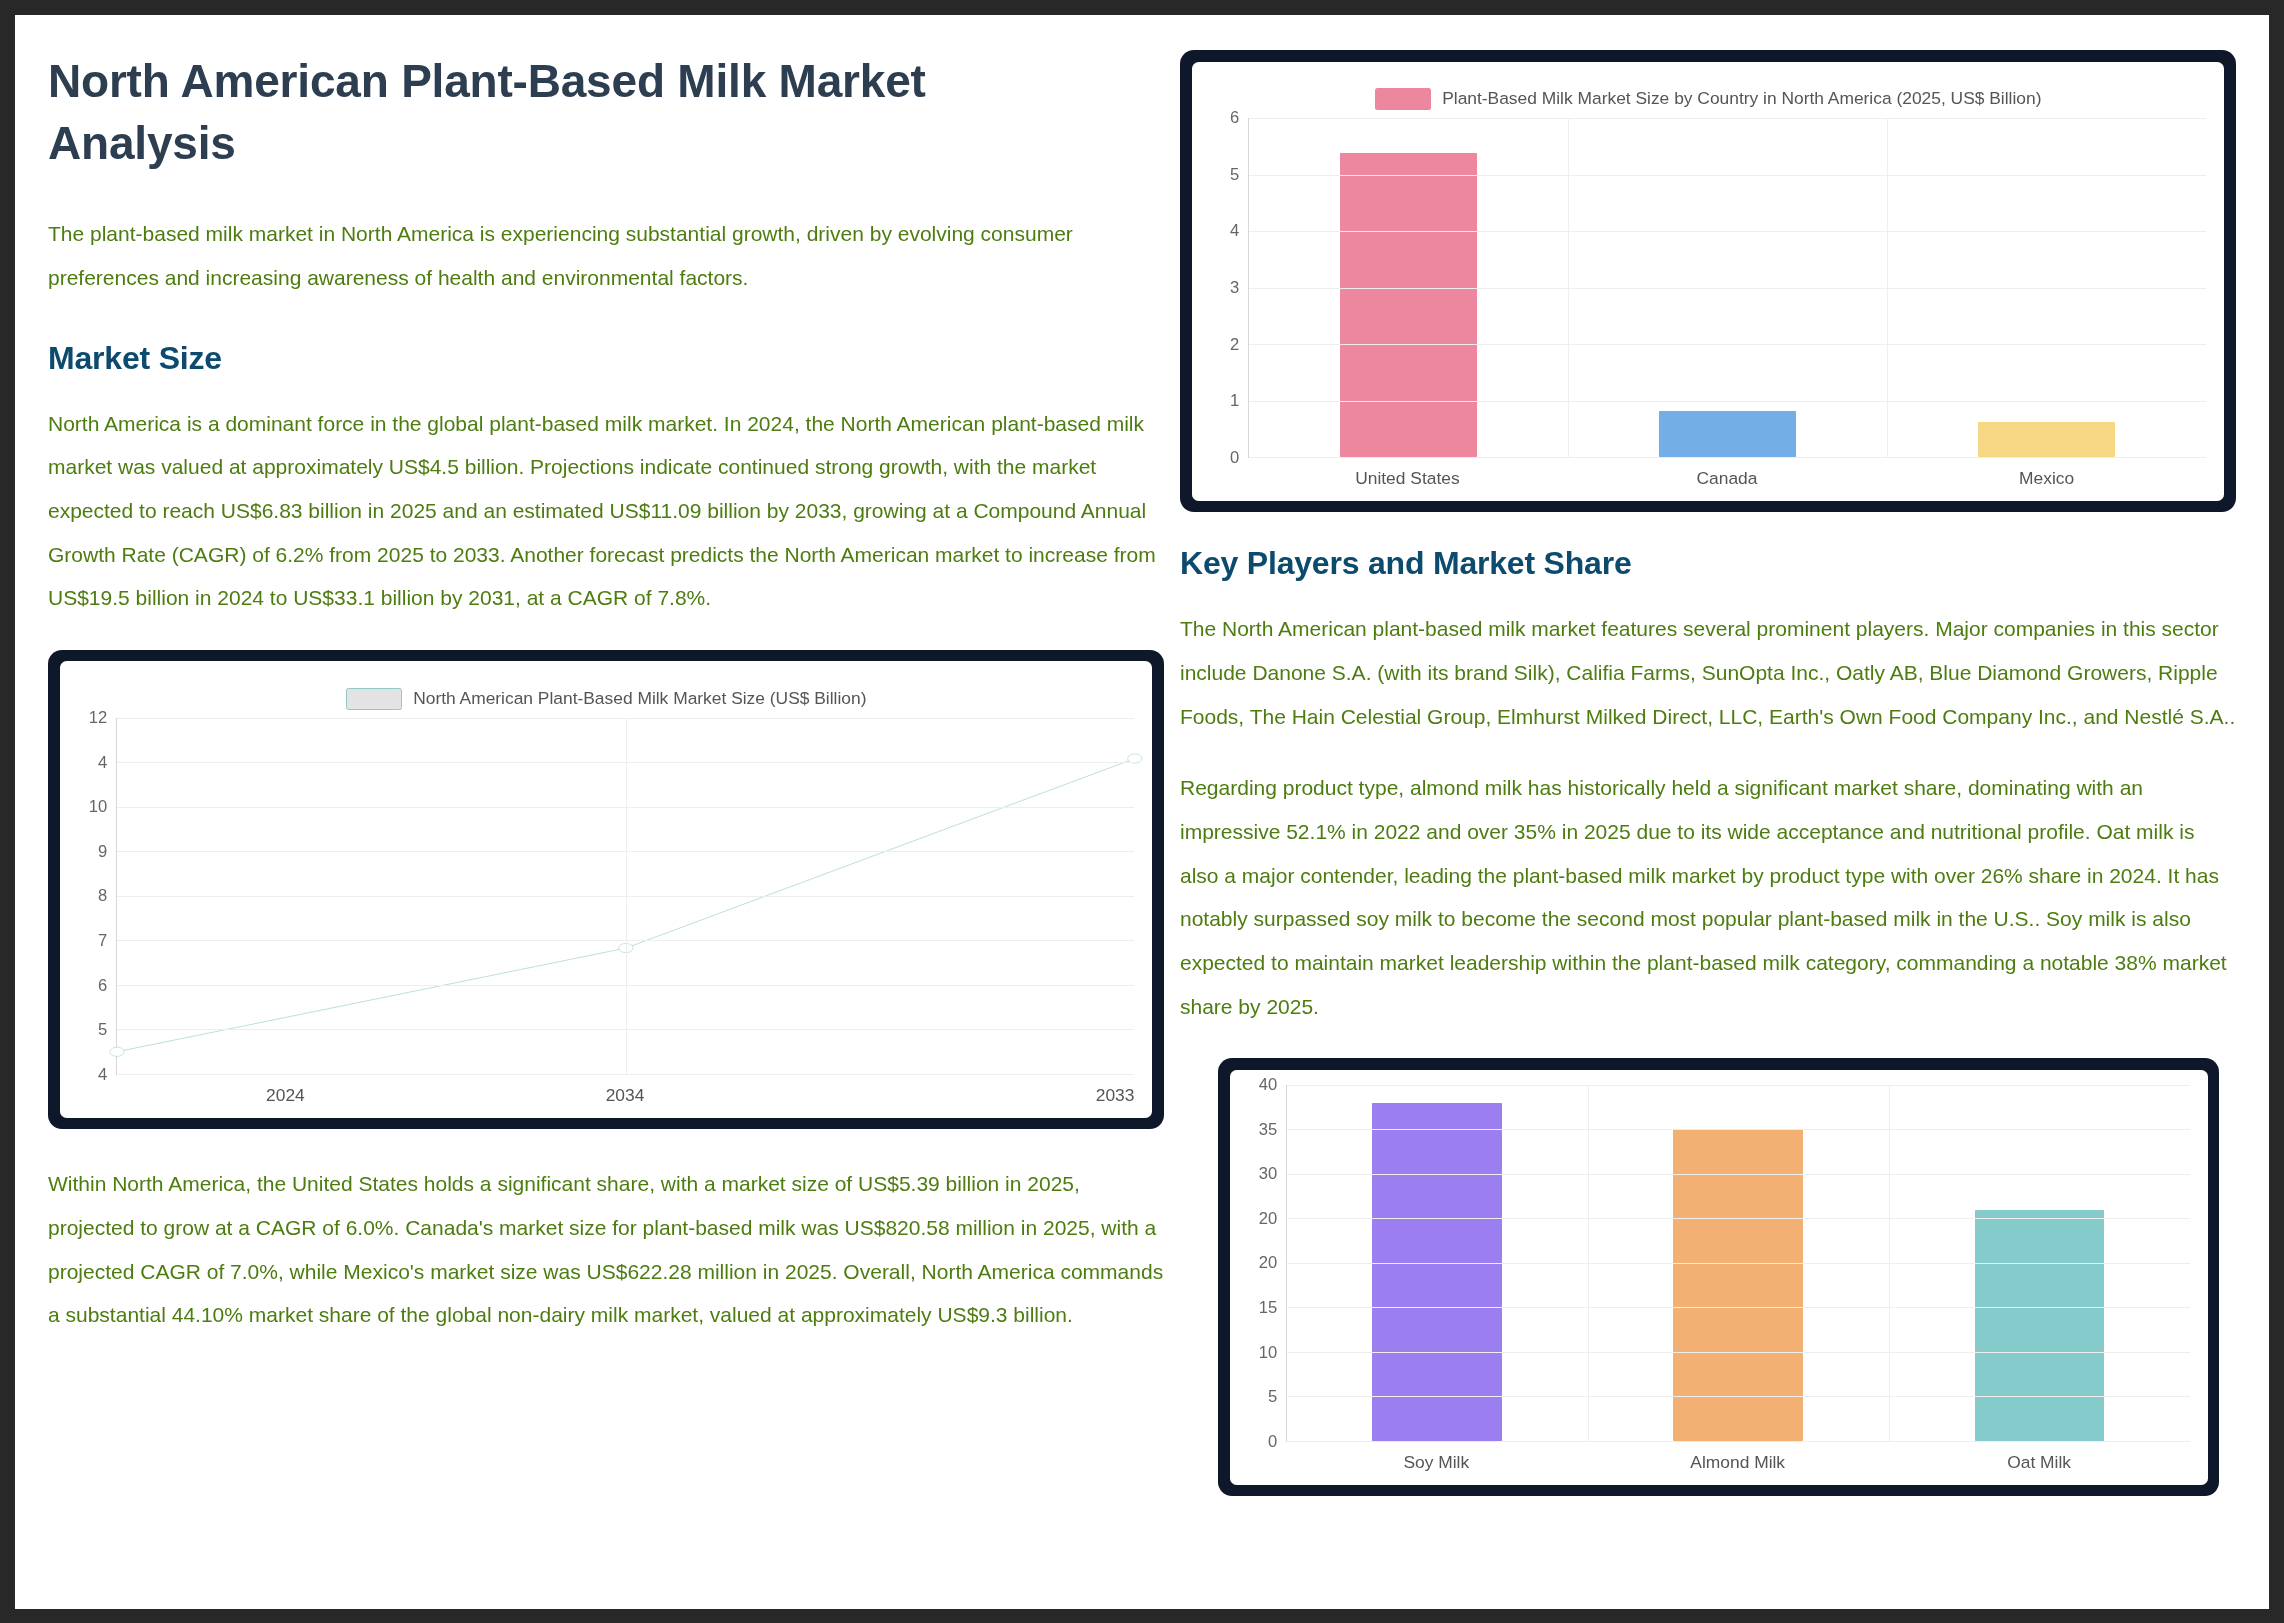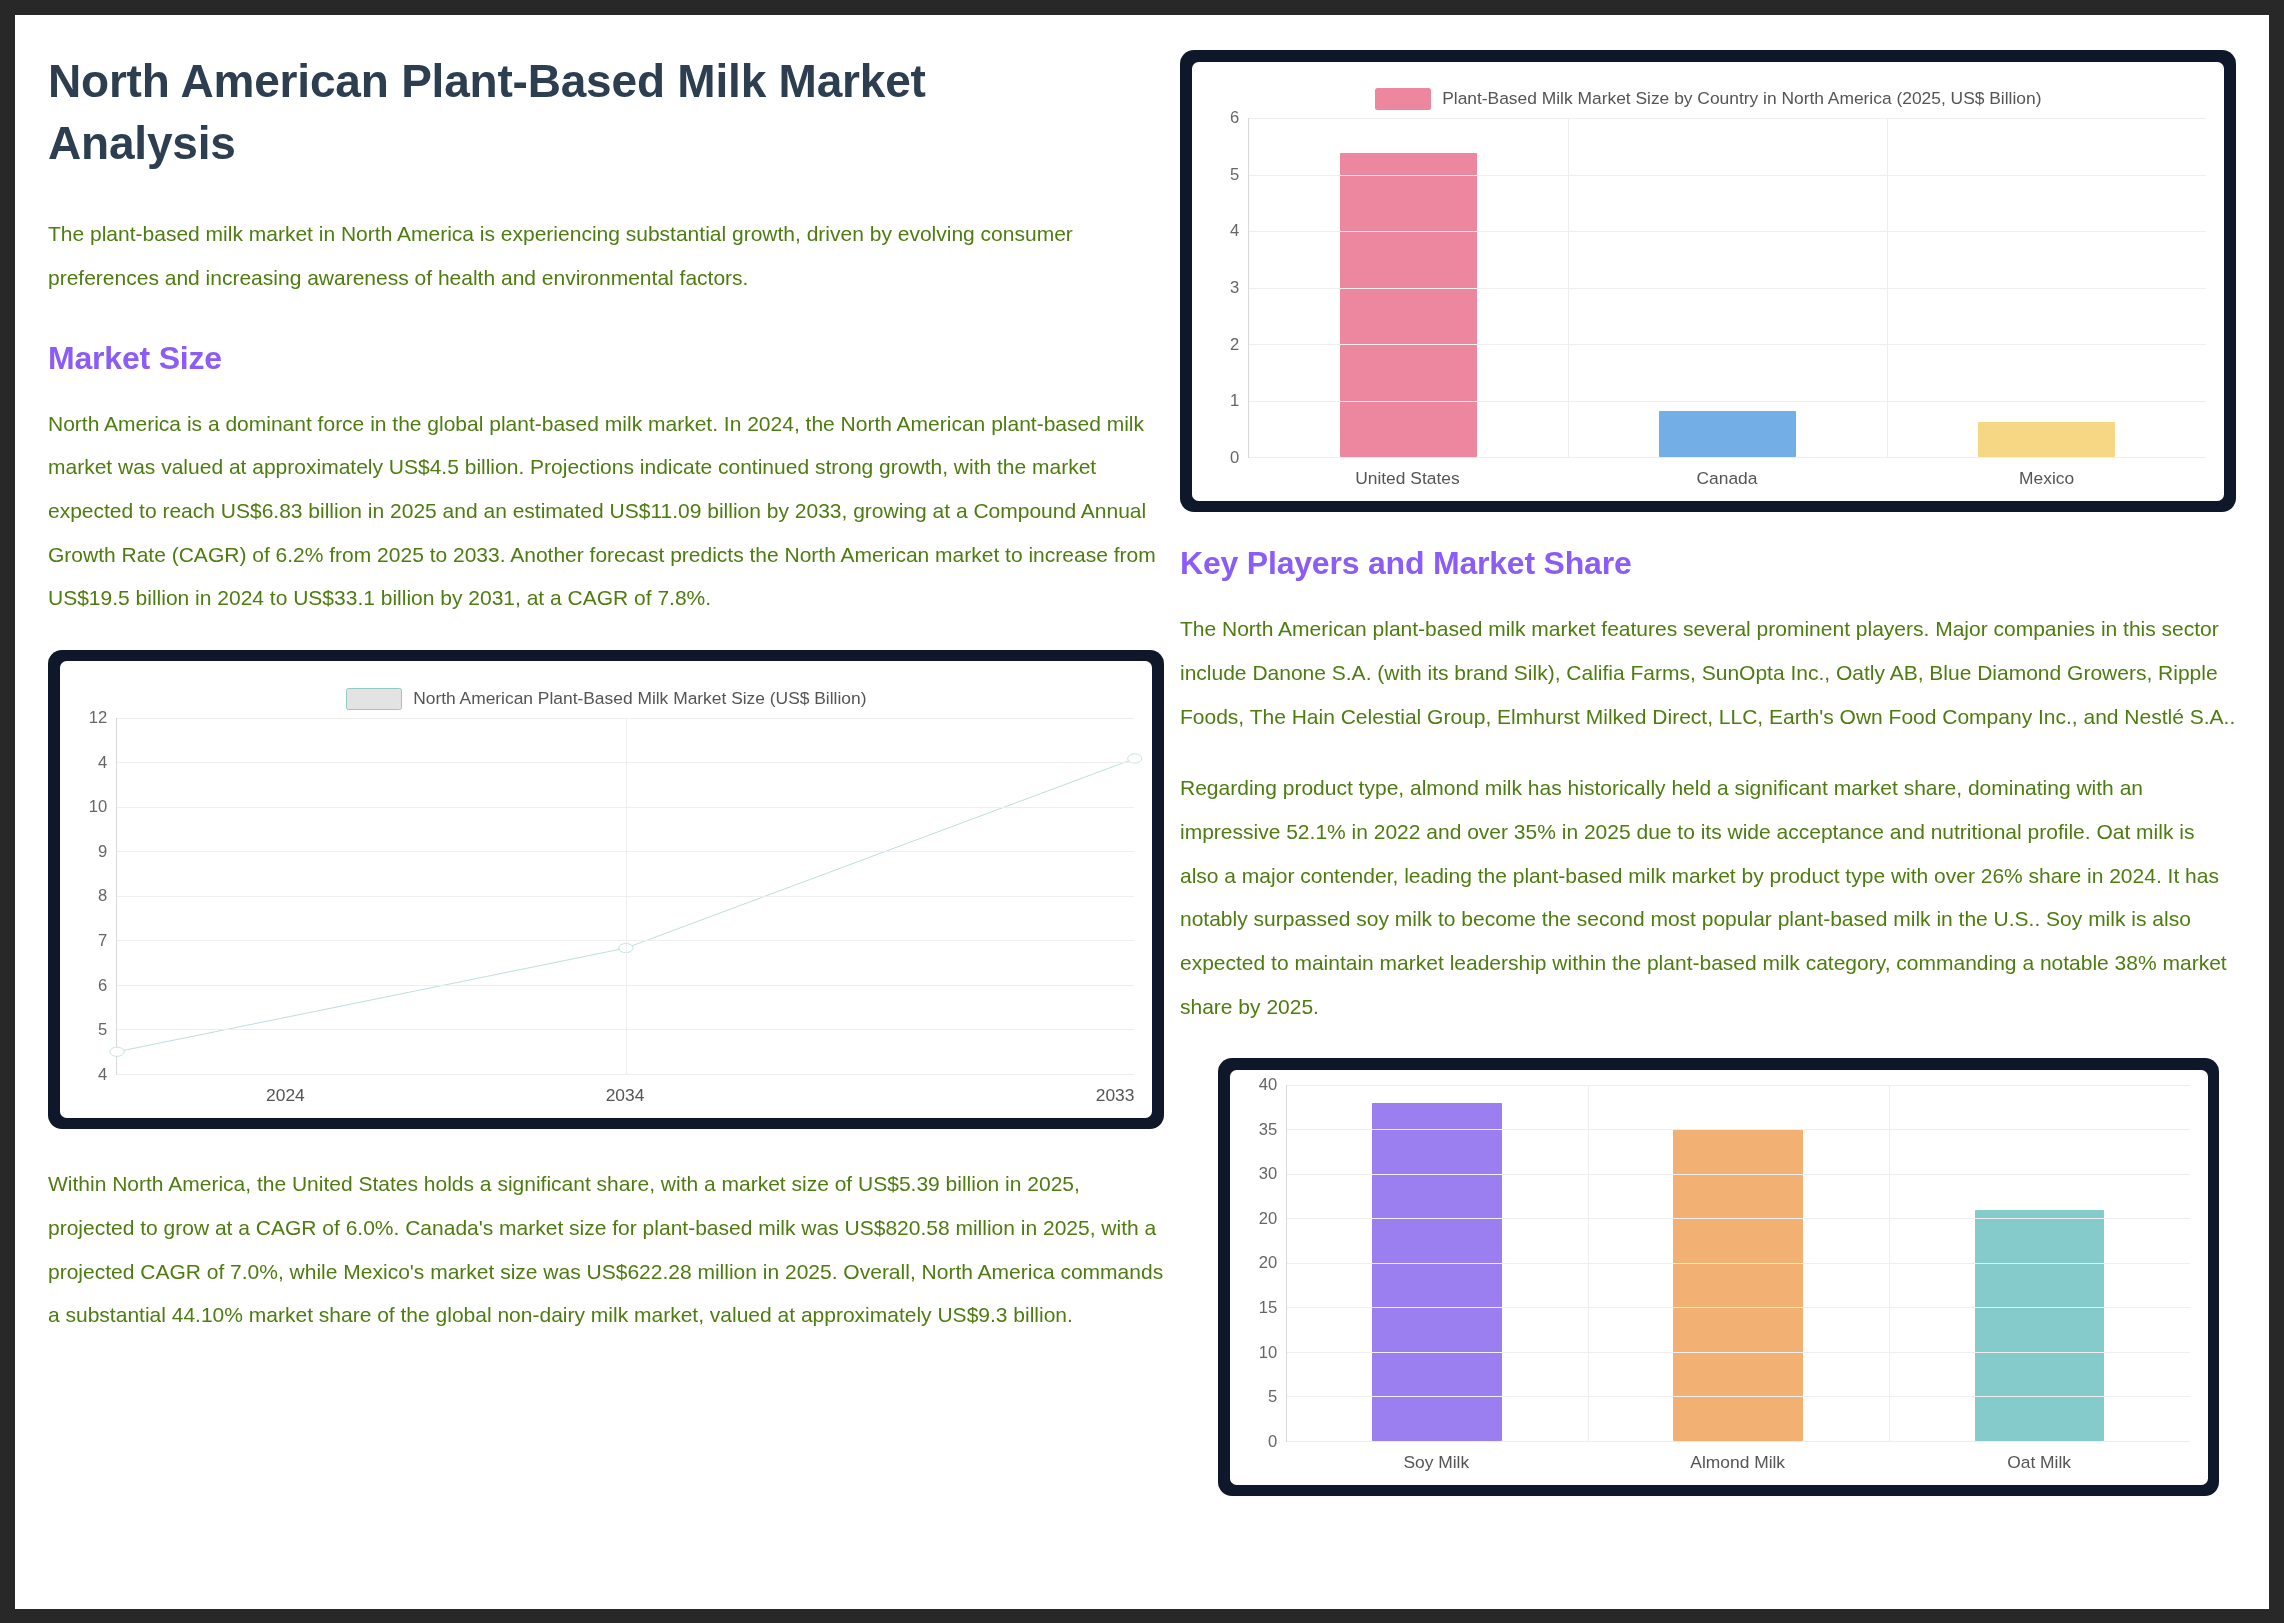--- a/index.html
+++ b/index.html
@@ -34,21 +34,21 @@
     line-height: 1.35;
     font-weight: bold;
     color: #2c3e50;
     margin: 0 0 38px 0;
     letter-spacing: -0.2px;
     max-width: 979px;
   }
   h2.section-heading {
     font-size: 32px;
     font-weight: bold;
-    color: #8b5cf6;
+    color: #0c4a6e;
     margin: 40px 0 25px 0;
     letter-spacing: -0.2px;
   }
   h2.section-heading.first-right { margin-top: 11.6px; }
   p.body-text {
     font-size: 21px;
     line-height: 2.08;
     color: #4d7c0f;
     margin: 0 0 28px 0;
   }

